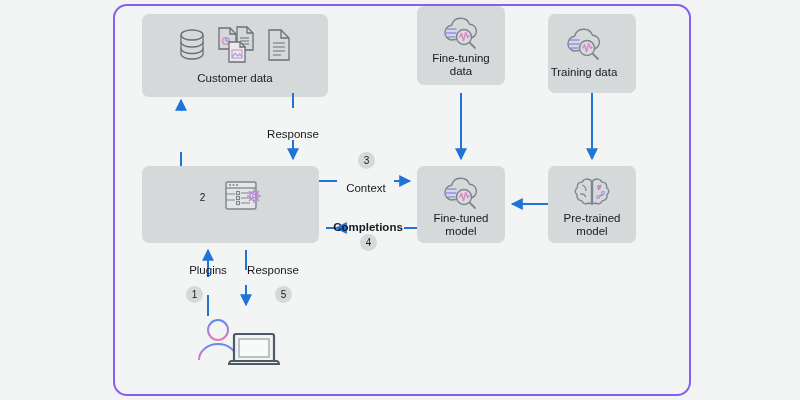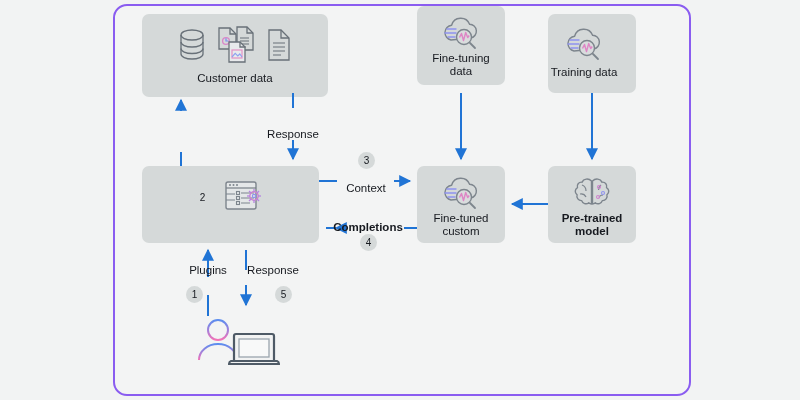--- a/index.html
+++ b/index.html
@@ -72,21 +72,20 @@
     left: 142px; top: 166px; width: 177px; height: 77px;
     padding: 10px 0 10px 0;
   }
   #fine-tuned-model {
     left: 417px; top: 166px; width: 88px; height: 77px;
     padding: 10px 0 10px 0;
   }
   #pretrained-model {
     left: 548px; top: 166px; width: 88px; height: 77px;
     padding: 10px 0 10px 0;
-    font-weight: bold;
   }
 
   .icon-row {
     display: flex;
     align-items: center;
     justify-content: center;
     gap: 10px;
     height: 42px;
   }
   .node-icon { display:block; }
@@ -230,21 +229,21 @@
     <div class="icon-row">
       <svg class="node-icon" width="42" height="36" viewBox="0 0 42 36">
         <path d="M11 24 a7.5 7.5 0 0 1 0.6 -14.8 a9.5 9.5 0 0 1 18 -1 a7 7 0 0 1 1.4 13.8 z" fill="none" stroke="#7d858d" stroke-width="1.4"></path>
         <path d="M7 13 h9 M5 17 h11 M8 21 h7" stroke="#8f93f0" stroke-width="1.4" stroke-linecap="round"></path>
         <circle cx="24" cy="21" r="7.5" fill="#d9dcdd" stroke="#7d858d" stroke-width="1.4"></circle>
         <path d="M30 27 l5 5" stroke="#7d858d" stroke-width="1.8" stroke-linecap="round"></path>
         <path d="M19.5 21.5 l2 -4 l2 7 l2.2 -8 l2 5 l1.5 -2" fill="none" stroke="#de85c5" stroke-width="1.4" stroke-linejoin="round"></path>
       </svg>
     </div>
     <div class="label">Fine-tuned
-custom</div>
+model</div>
   </div>
 
   <div class="node" id="pretrained-model">
     <div class="icon-row">
       <svg class="node-icon" width="40" height="36" viewBox="0 0 40 36">
         <path d="M19.5 5 c-3 -3 -8 -2.4 -9.4 1.2 c-3.4 -0.4 -5.6 2.6 -4.6 5.4 c-2.8 1.4 -3 5.4 -0.4 7.2
                  c-1 3 1.4 6 4.6 5.8 c0.8 3 4.6 4.2 7 2.2 c1 0.9 2.2 1.2 2.8 1.2 z" fill="none" stroke="#7d858d" stroke-width="1.4" stroke-linejoin="round"></path>
         <path d="M20.5 5 c3 -3 8 -2.4 9.4 1.2 c3.4 -0.4 5.6 2.6 4.6 5.4 c2.8 1.4 3 5.4 0.4 7.2
                  c1 3 -1.4 6 -4.6 5.8 c-0.8 3 -4.6 4.2 -7 2.2 c-1 0.9 -2.2 1.2 -2.8 1.2 z" fill="none" stroke="#7d858d" stroke-width="1.4" stroke-linejoin="round"></path>
         <path d="M20 5 v23" stroke="#7d858d" stroke-width="1.2"></path>

